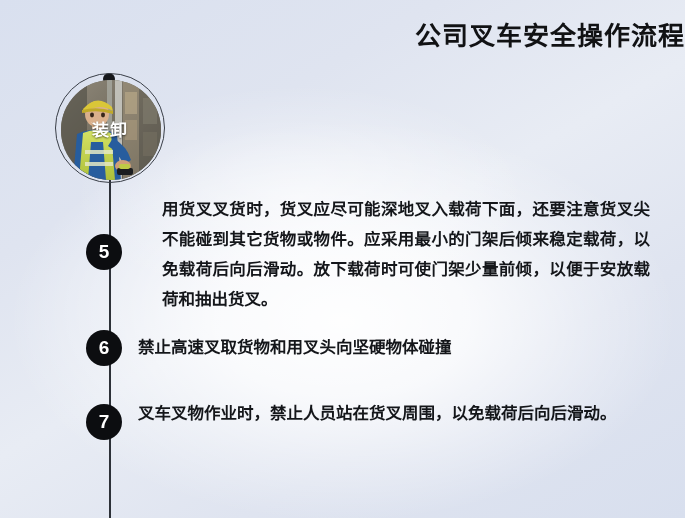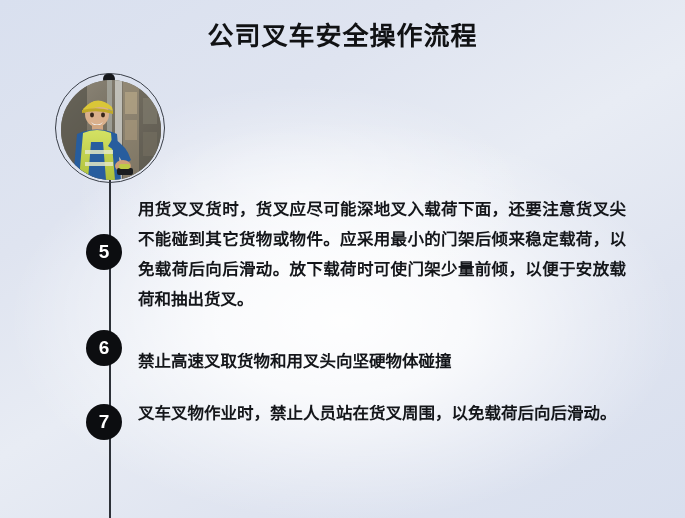--- a/index.html
+++ b/index.html
@@ -38,21 +38,21 @@
     inset: 0;
     background: radial-gradient(ellipse 46% 30% at 44% 38%, rgba(255,255,255,0.55) 0%, rgba(255,255,255,0.0) 72%);
   }
 
   
   #title {
     position: absolute;
     left: 0;
     top: 20px;
     width: 685px;
-    text-align: center;
+    text-align: right;
     font-size: 26px;
     font-weight: bold;
     color: #111214;
     letter-spacing: 1px;
     line-height: 32px;
     white-space: nowrap;
   }
 
   
   #timeline-line {
@@ -151,24 +151,24 @@
     width: 488px;
     font-size: 16.5px;
     line-height: 30px;
     color: #14161a;
     font-weight: 600;
     text-align: justify;
     text-justify: inter-ideograph;
   }
 
   #step-5 { top: 234px; }
-  #step-5 .step-text { top: -40px; }
+  #step-5 .step-text { top: -40px; margin-left: 24px; }
 
   #step-6 { top: 330px; }
-  #step-6 .step-text { top: 16px; }
+  #step-6 .step-text { top: 2px; }
 
   #step-7 { top: 404px; }
   #step-7 .step-text { top: -6px; }
 </style>
 </head>
 <body>
 
 <div id="slide">
 
   <div id="bg-base"></div>
@@ -219,20 +219,21 @@
           <rect x="24" y="82" width="28" height="4" fill="#f2f7d0" opacity="0.85"></rect>
           <path d="M52 58 q14 8 18 22 l-7 5 q-7 -14 -16 -19 z" fill="#2a63a8"></path>
           <ellipse cx="62" cy="86" rx="8" ry="6" fill="#dba97f"></ellipse>
           <rect x="56" y="88" width="16" height="7" rx="2" fill="#1d1f22"></rect>
           <rect x="58" y="84" width="11" height="5" rx="2" fill="#c9d84a"></rect>
         </g>
         <rect x="0" y="0" width="100" height="100" fill="#000000" opacity="0.06"></rect>
       </svg>
     </div>
     <div id="photo-ring"></div>
+    <div id="photo-caption">装卸</div>
   </div>
 
   <div class="step" id="step-5">
     <div class="step-badge">5</div>
     <div class="step-text">用货叉叉货时，货叉应尽可能深地叉入载荷下面，还要注意货叉尖不能碰到其它货物或物件。应采用最小的门架后倾来稳定载荷，以免载荷后向后滑动。放下载荷时可使门架少量前倾，以便于安放载荷和抽出货叉。</div>
   </div>
 
   <div class="step" id="step-6">
     <div class="step-badge">6</div>
     <div class="step-text">禁止高速叉取货物和用叉头向坚硬物体碰撞</div>

